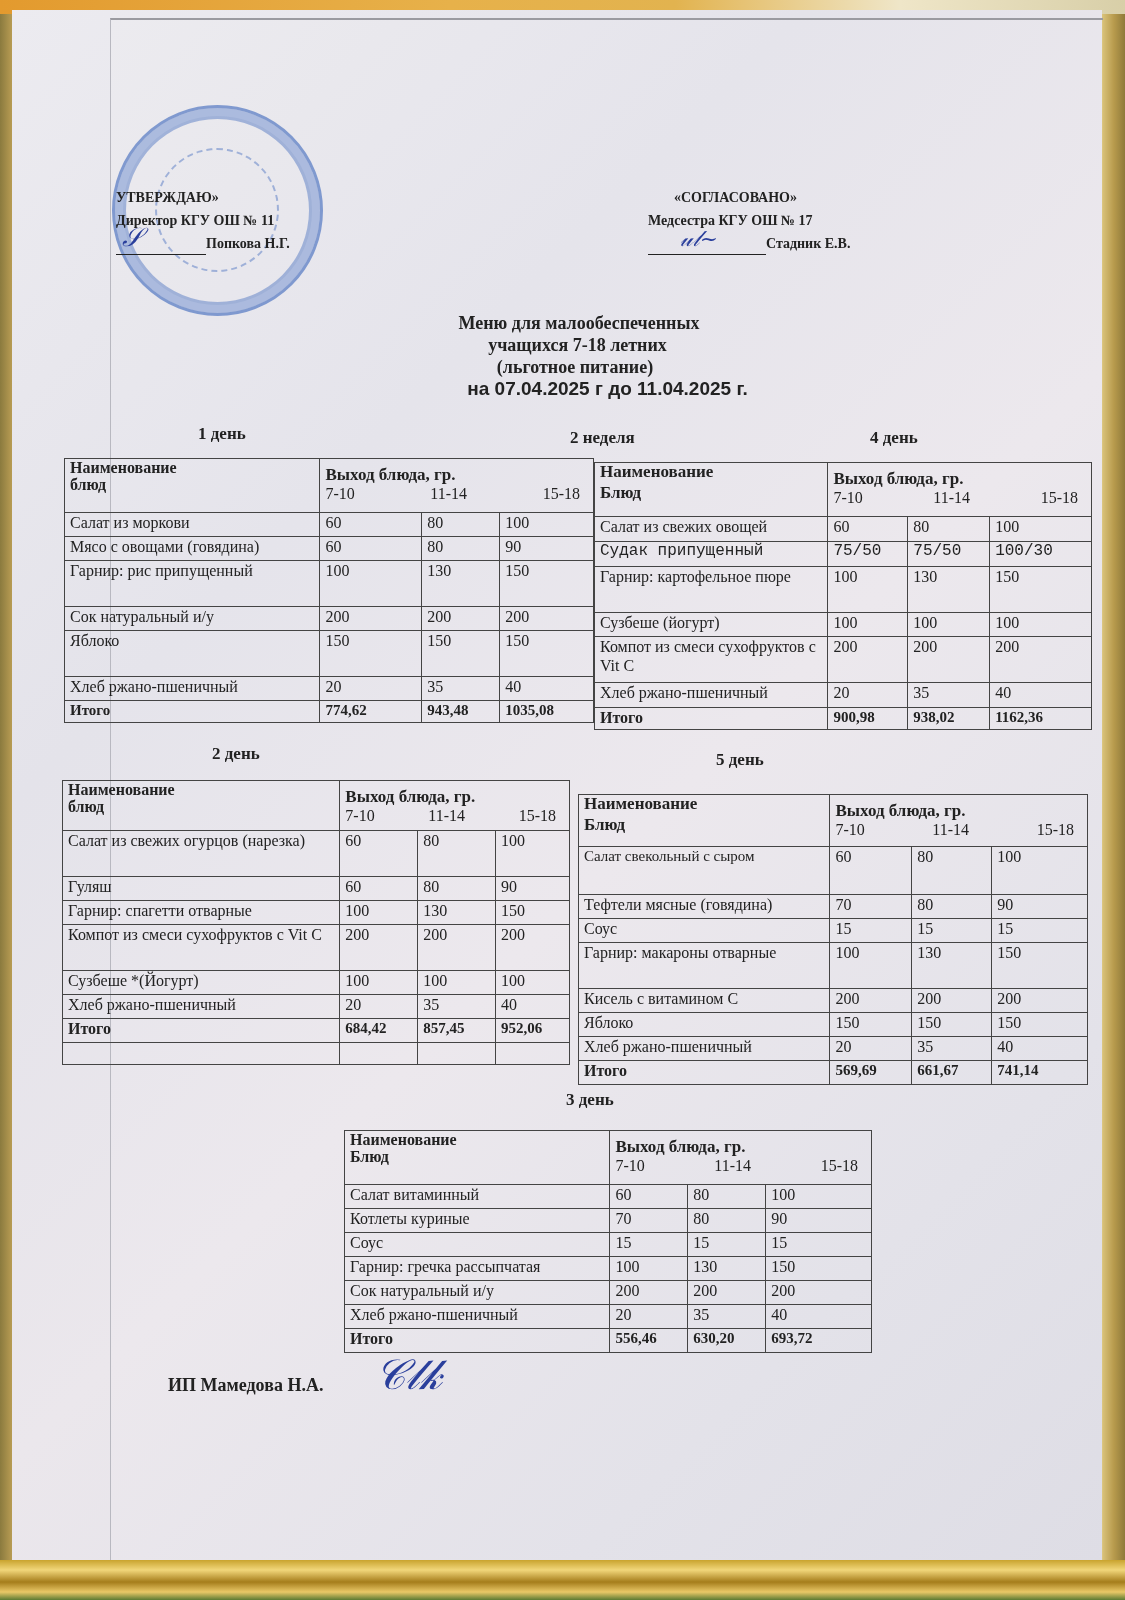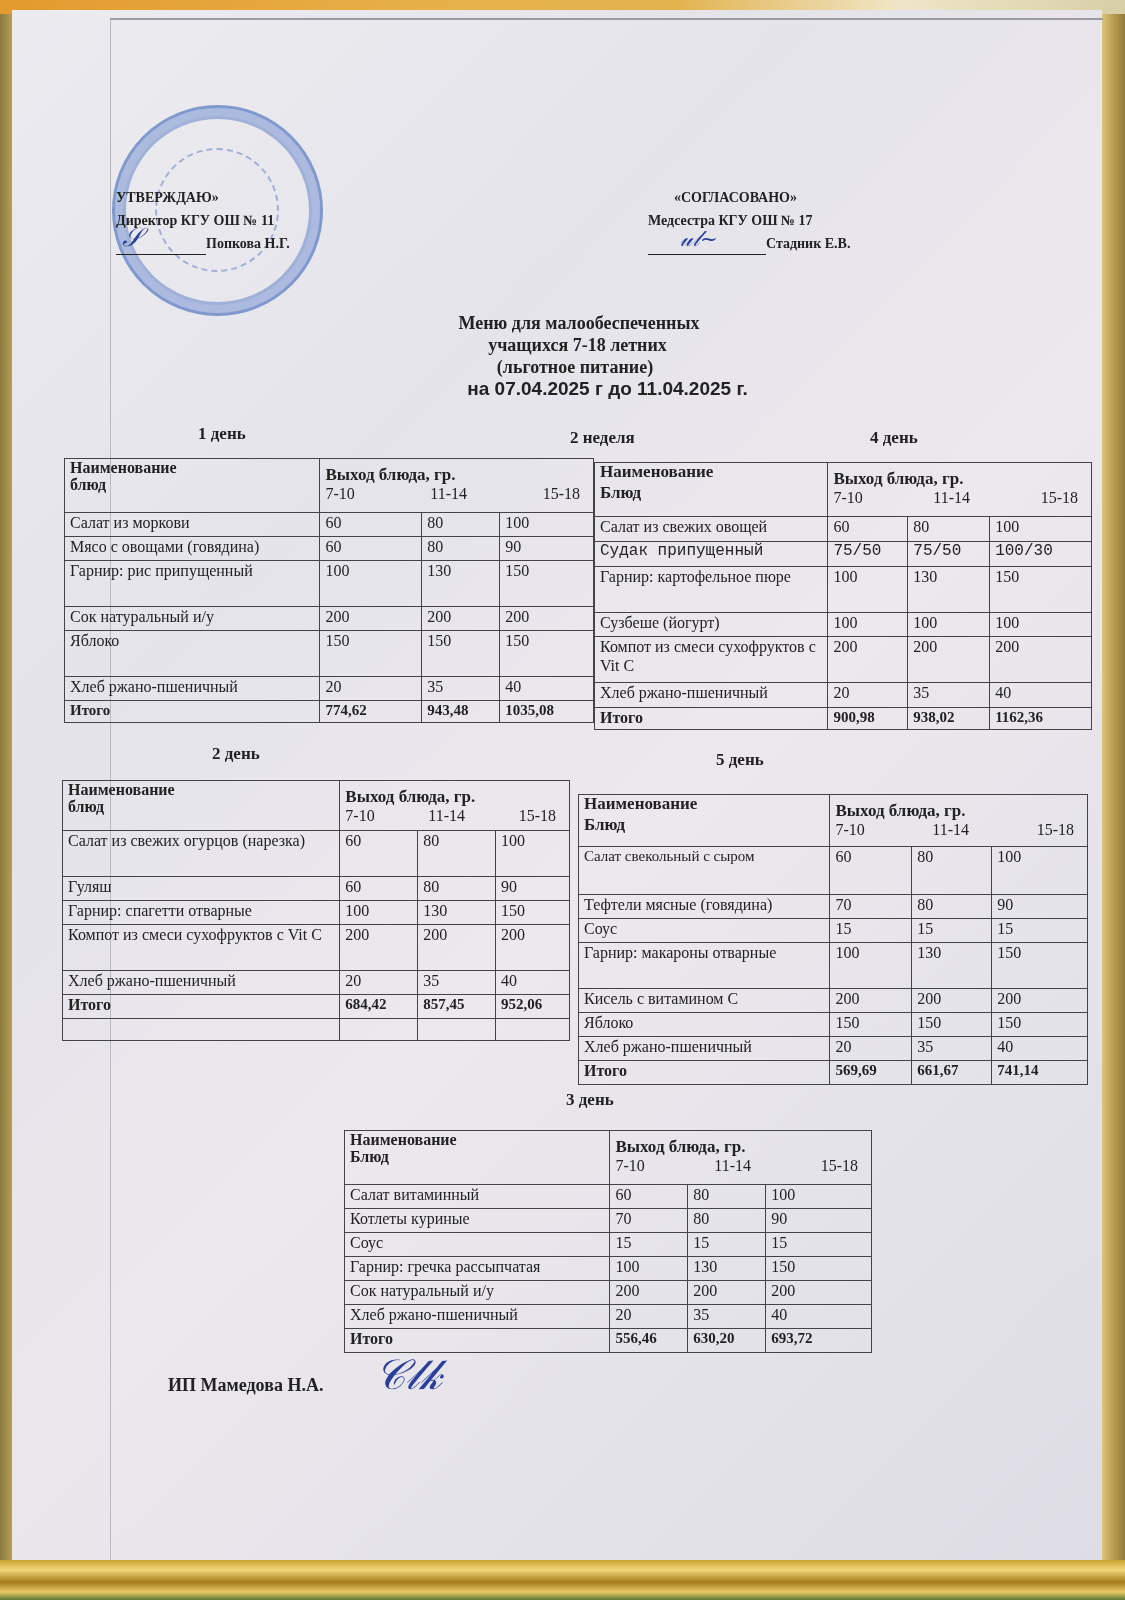--- a/index.html
+++ b/index.html
@@ -283,20 +283,26 @@
         <td>130</td>
         <td>150</td>
       </tr>
   <tr style="height:46px;">
         <td>Компот из смеси сухофруктов с Vit C</td>
         <td>200</td>
         <td>200</td>
         <td>200</td>
       </tr>
   <tr style="height:24px;">
+        <td>Сузбеше *(Йогурт)</td>
+        <td>100</td>
+        <td>100</td>
+        <td>100</td>
+      </tr>
+  <tr style="height:24px;">
         <td>Хлеб ржано-пшеничный</td>
         <td>20</td>
         <td>35</td>
         <td>40</td>
       </tr>
   <tr class="total" style="height:24px;">
         <td style="font-size:16px;">Итого</td>
         <td>684,42</td>
         <td>857,45</td>
         <td>952,06</td>

